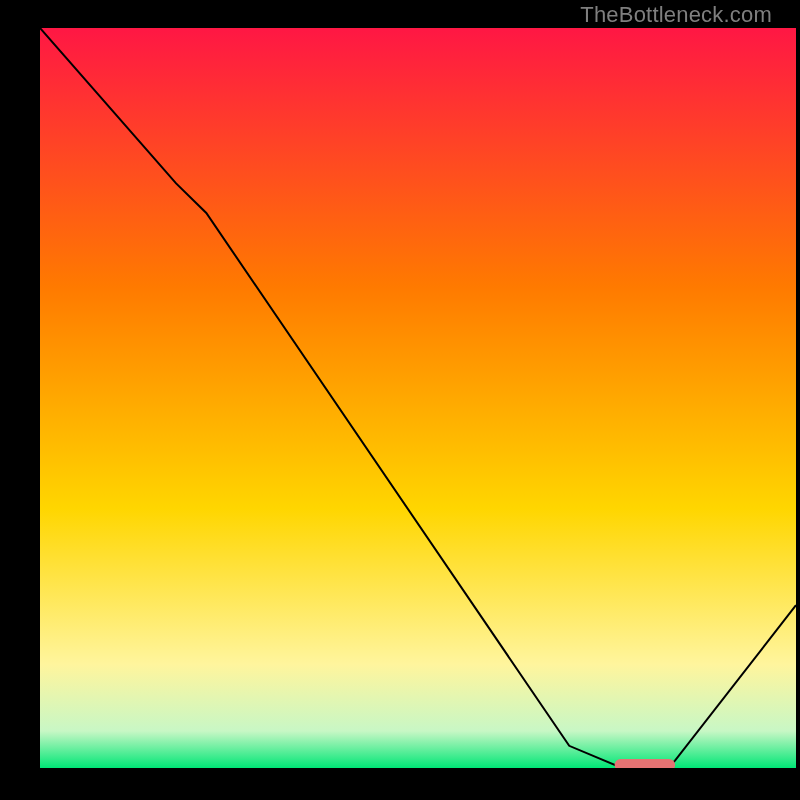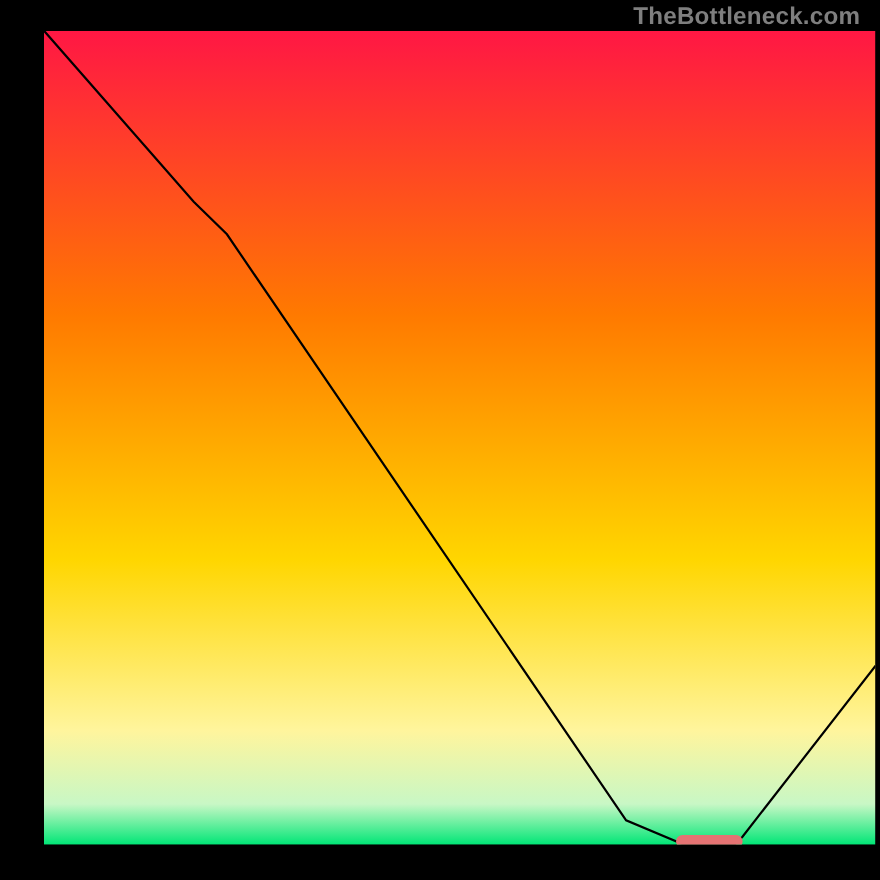--- a/index.html
+++ b/index.html
@@ -12,24 +12,24 @@
   }
   .container {
     position: relative;
     width: 800px;
     height: 800px;
     background: #000;
   }
   .attribution {
     position: absolute;
     top: 2px;
-    right: 18px;
+    right: 28px;
     color: #7f7f7f;
     font-size: 22px;
-    font-weight: bold;
+    font-weight: normal;
     letter-spacing: 0.2px;
     z-index: 10;
   }
   .plot-area {
     position: absolute;
     left: 40px;
     top: 28px;
     width: 756px;
     height: 740px;
     overflow: hidden;

